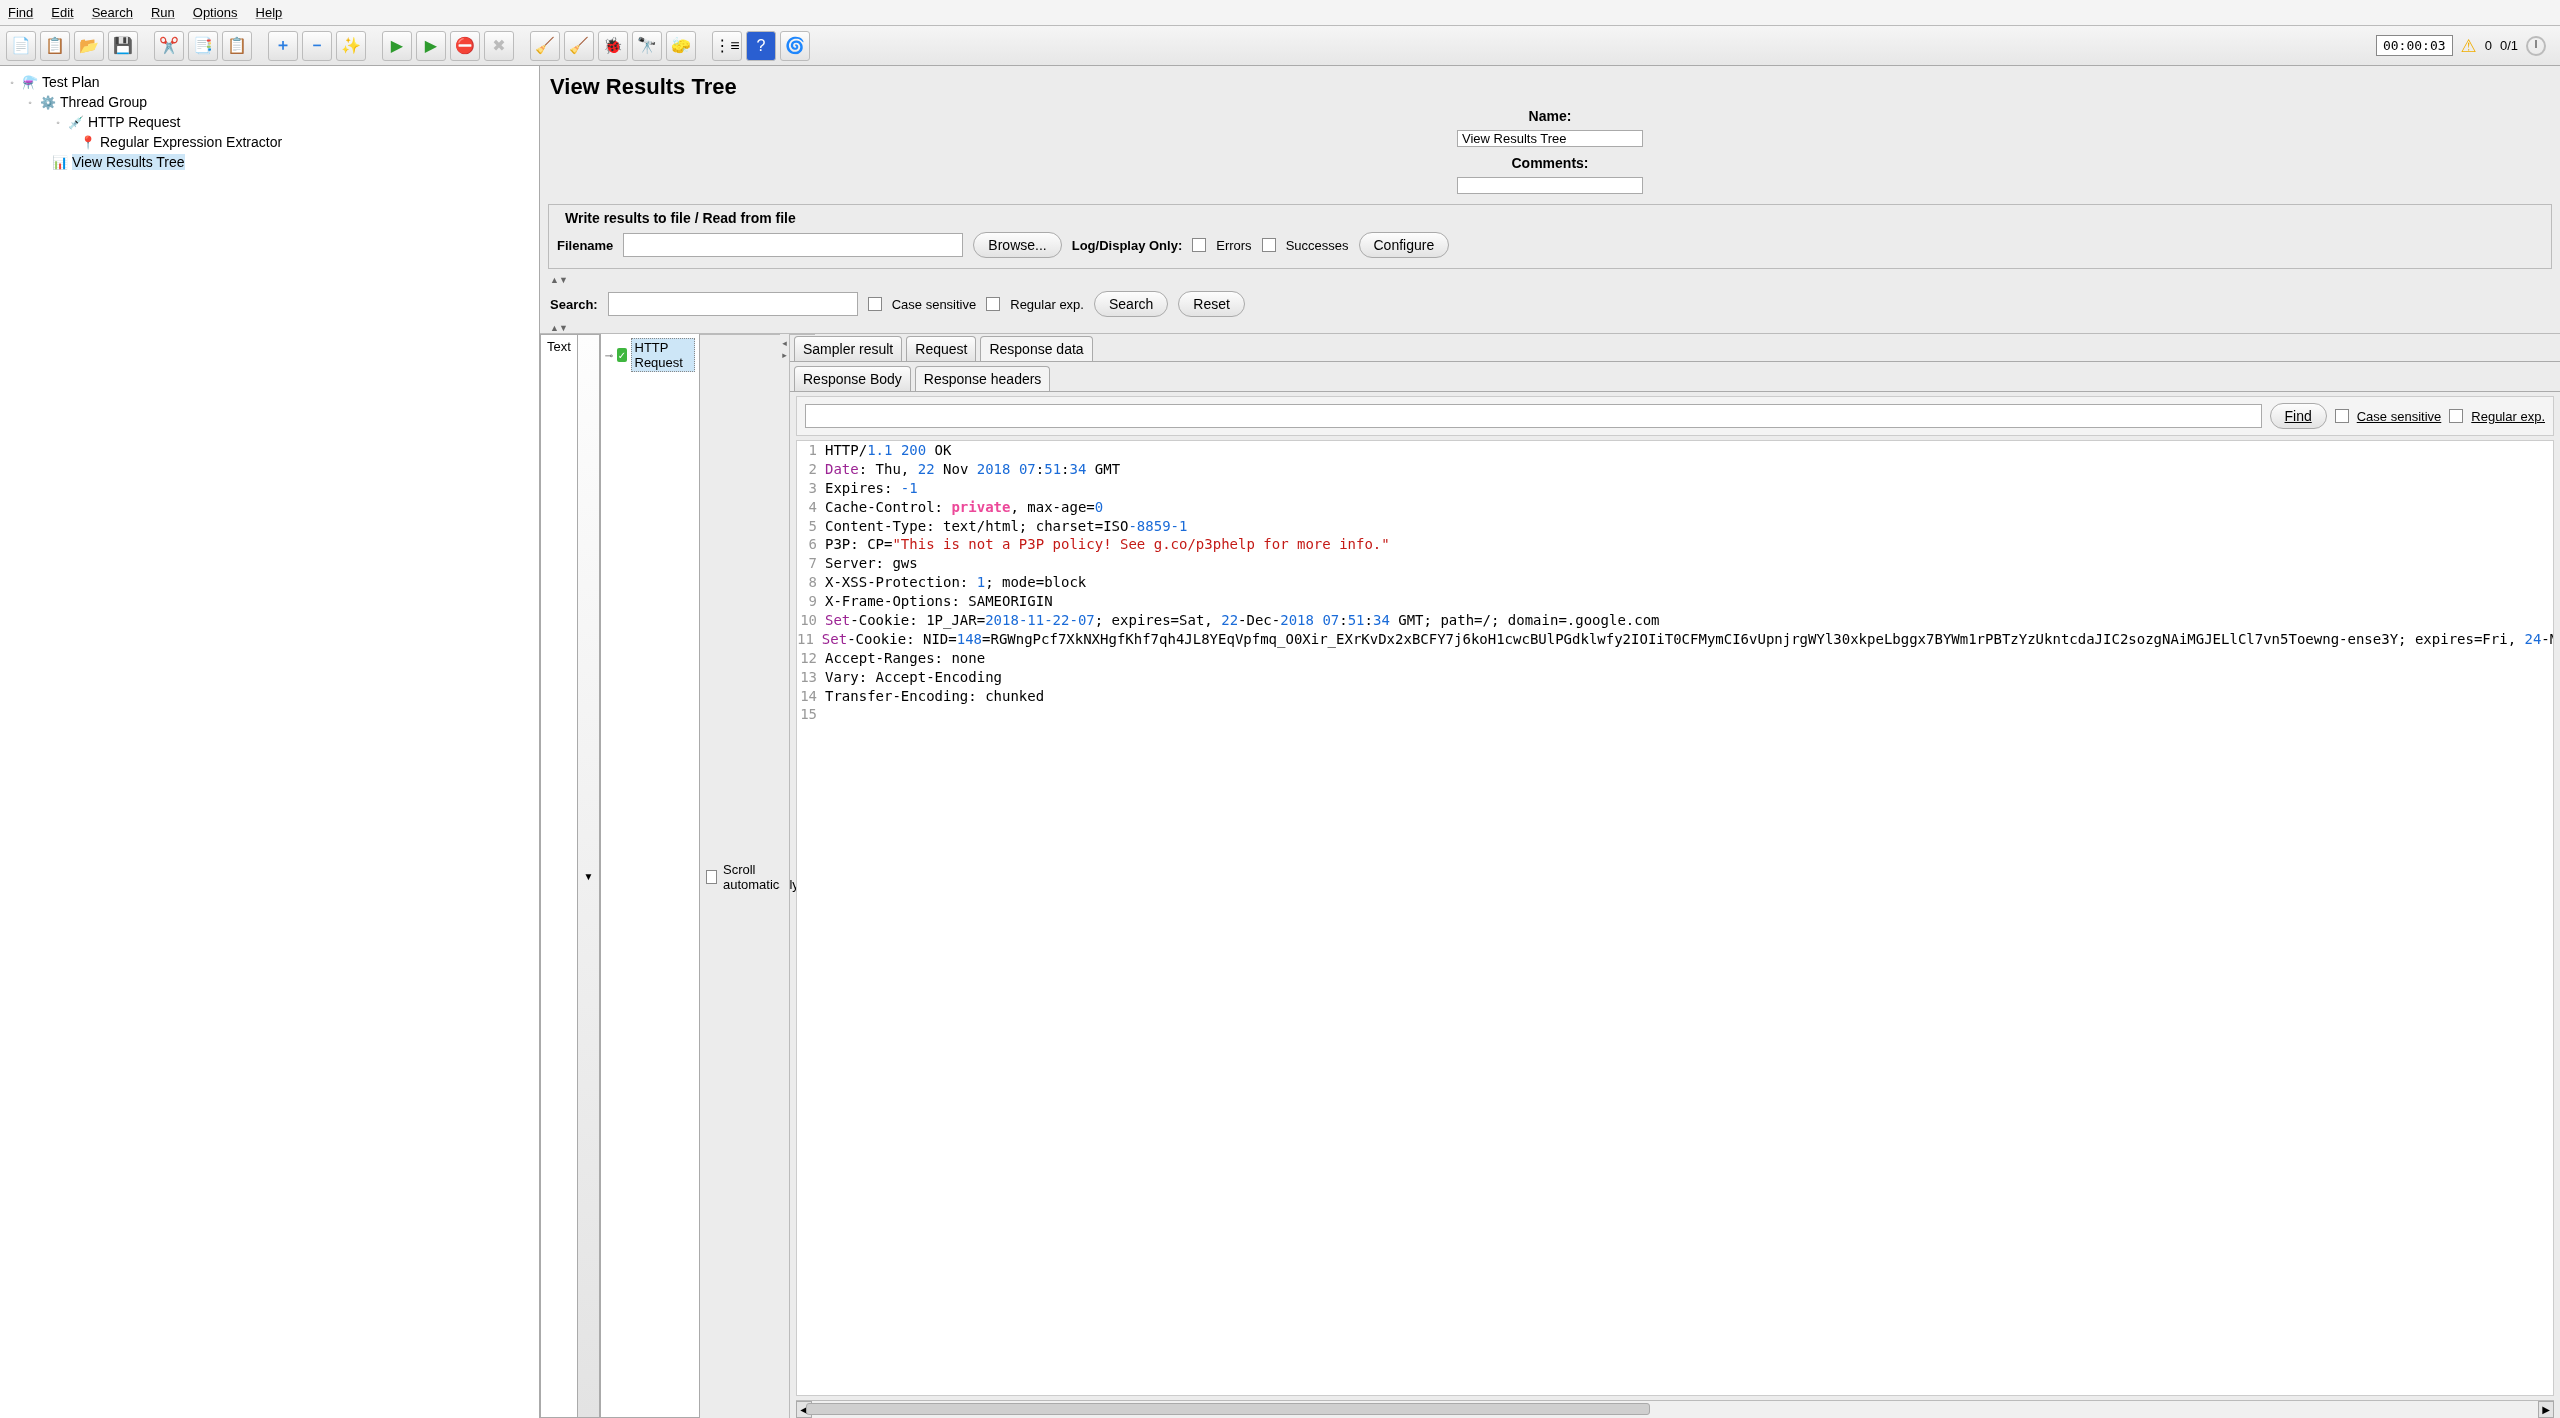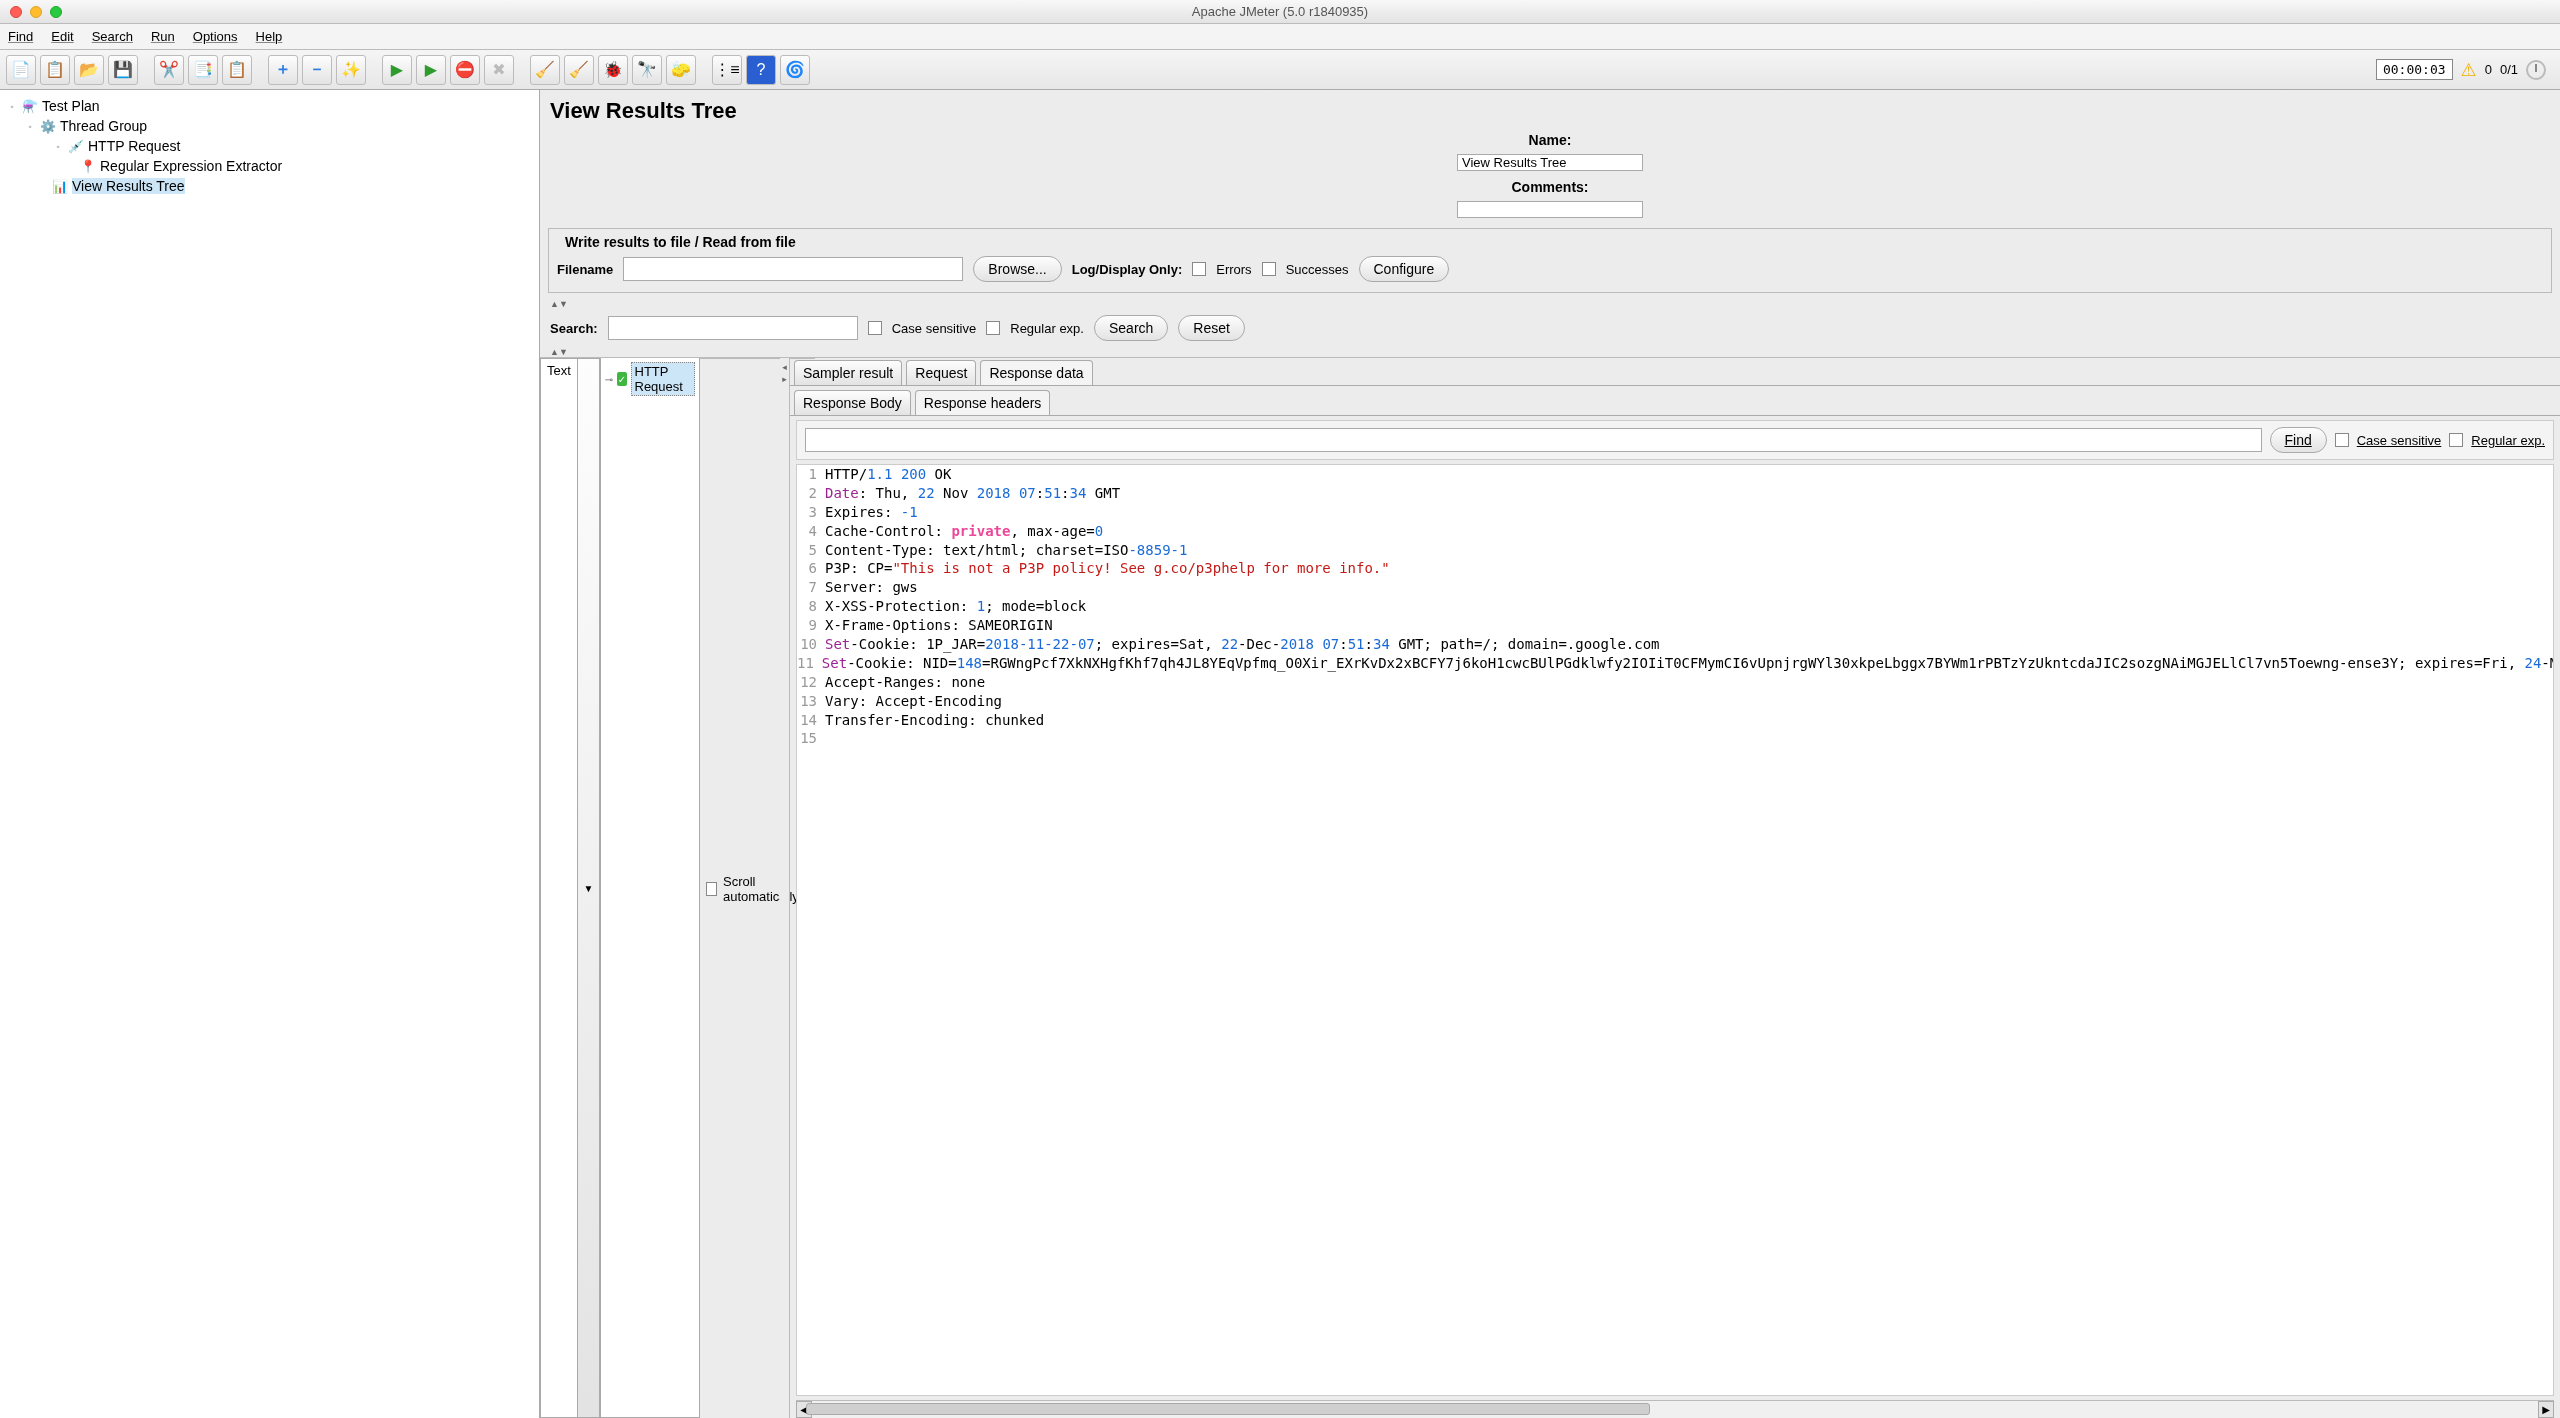--- a/index.html
+++ b/index.html
@@ -78,28 +78,20 @@
 
 .hscroll{height:18px;background:#f0f0f0;border-top:1px solid #bbb;margin:0 6px 0;position:relative;}
 .hscroll .thumb{position:absolute;left:10px;top:2px;height:12px;width:48%;background:#cfcfcf;border:1px solid #aaa;border-radius:3px;}
 .hscroll .arrow{position:absolute;top:0;bottom:0;width:16px;display:flex;align-items:center;justify-content:center;background:#e4e4e4;border:1px solid #aaa;font-size:10px;}
 .hscroll .arrow.left{left:0;} .hscroll .arrow.right{right:0;}
 </style>
 </head>
 <body>
 
 <div class="window">
-  <div class="titlebar">
-    <div class="traffic">
-      <div class="dot red"></div>
-      <div class="dot yellow"></div>
-      <div class="dot green"></div>
-    </div>
-    <div class="title">Apache JMeter (5.0 r1840935)</div>
-  </div>
 
   <div class="menubar">
     <span>Find</span>
     <span>Edit</span>
     <span>Search</span>
     <span>Run</span>
     <span>Options</span>
     <span>Help</span>
   </div>
 

